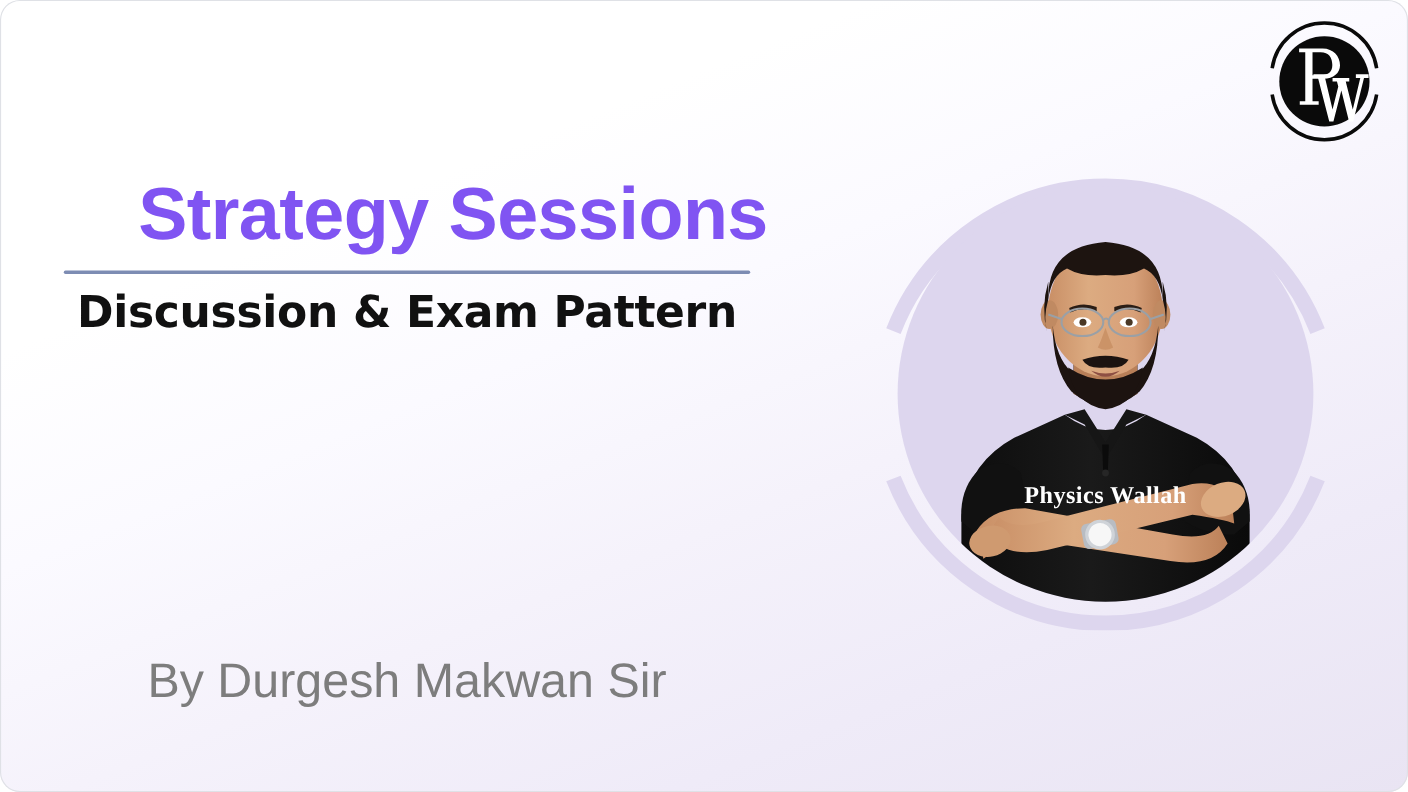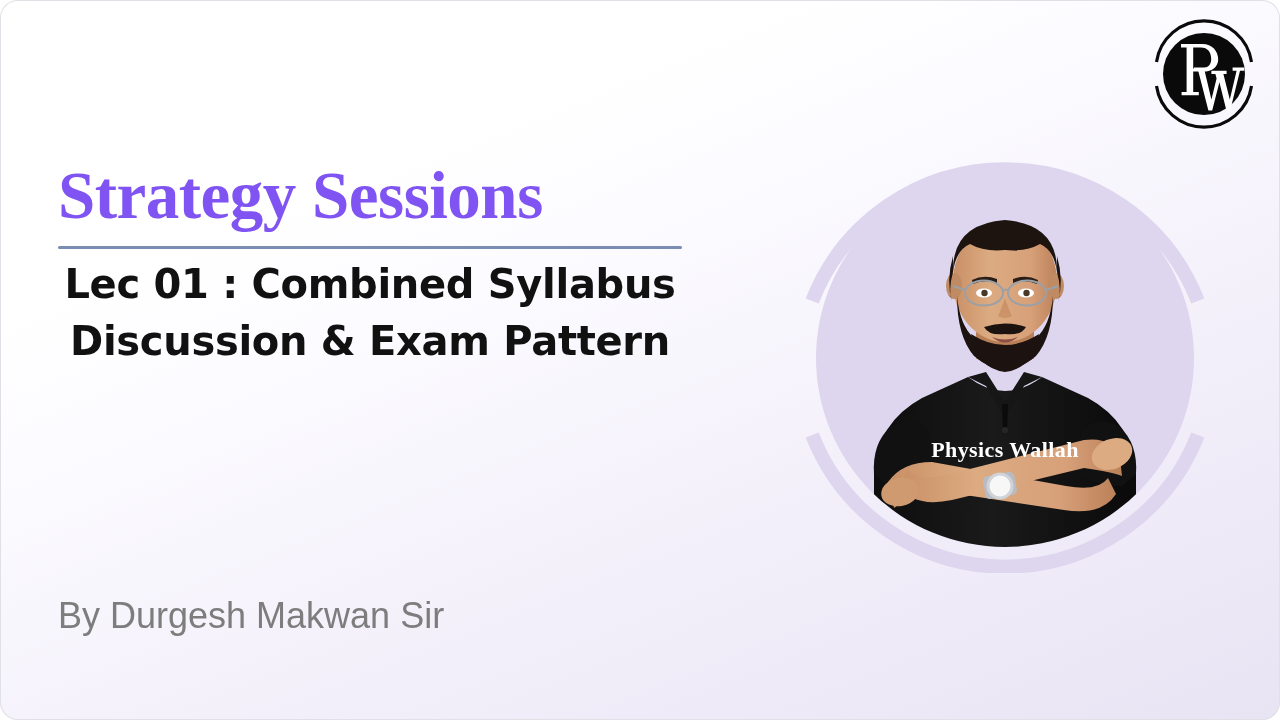--- a/index.html
+++ b/index.html
@@ -79,22 +79,22 @@
   .headline {
     position: absolute;
     left: 58px;
     top: 160px;
     width: 640px;
     font-size: 67px;
     font-weight: 700;
     letter-spacing: -0.5px;
     color: #8054f2;
     line-height: 1.05;
-    text-align: left;
-    font-family: Liberation Serif, serif;
+    text-align: right;
+    font-family: Liberation Sans, sans-serif;
   }
 
   .rule {
     position: absolute;
     left: 58px;
     top: 246px;
     width: 624px;
     height: 3px;
     background: #7d8cb3;
     border-radius: 2px;
@@ -126,23 +126,23 @@
     font-weight: 700;
     letter-spacing: -0.2px;
     font-family: "DejaVu Sans", sans-serif;
   }
 
   .byline {
     position: absolute;
     left: 58px;
     top: 595px;
     width: 624px;
-    text-align: left;
+    text-align: center;
     color: #7d7d7d;
-    font-size: 36px;
+    font-size: 44px;
     font-weight: 400;
     letter-spacing: 0px;
     font-family: "Liberation Sans", sans-serif;
   }
 </style>
 </head>
 <body>
 
 <div class="slide">
 
@@ -271,20 +271,19 @@
         </svg>
       </div>
     </div>
   </div>
 
   <div class="headline">Strategy Sessions</div>
 
   <div class="rule"></div>
 
   <div class="subtitle">
-    <span class="line">Lec 01 : Combined Syllabus</span>
     <span class="line">Discussion &amp; Exam Pattern</span>
   </div>
 
 
   <div class="byline">By Durgesh Makwan Sir</div>
 
 </div>
 
 </body></html>

